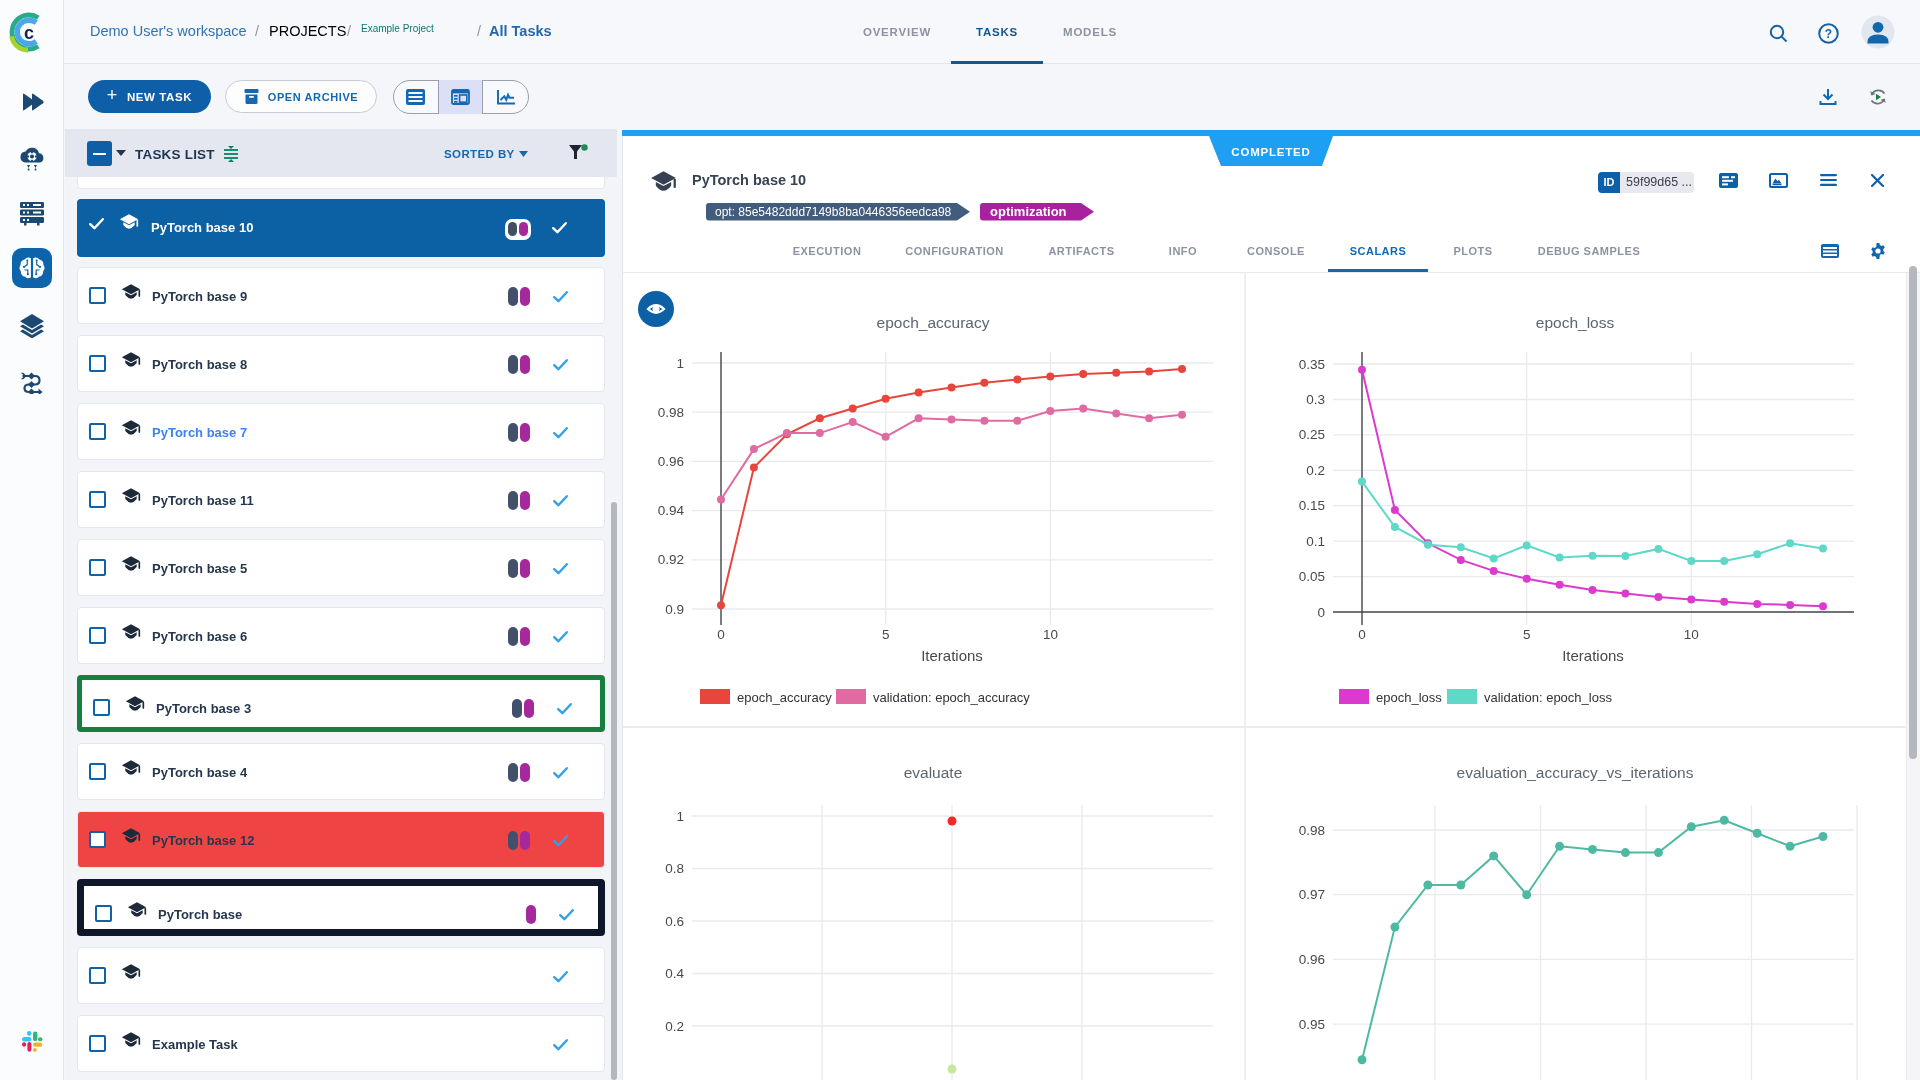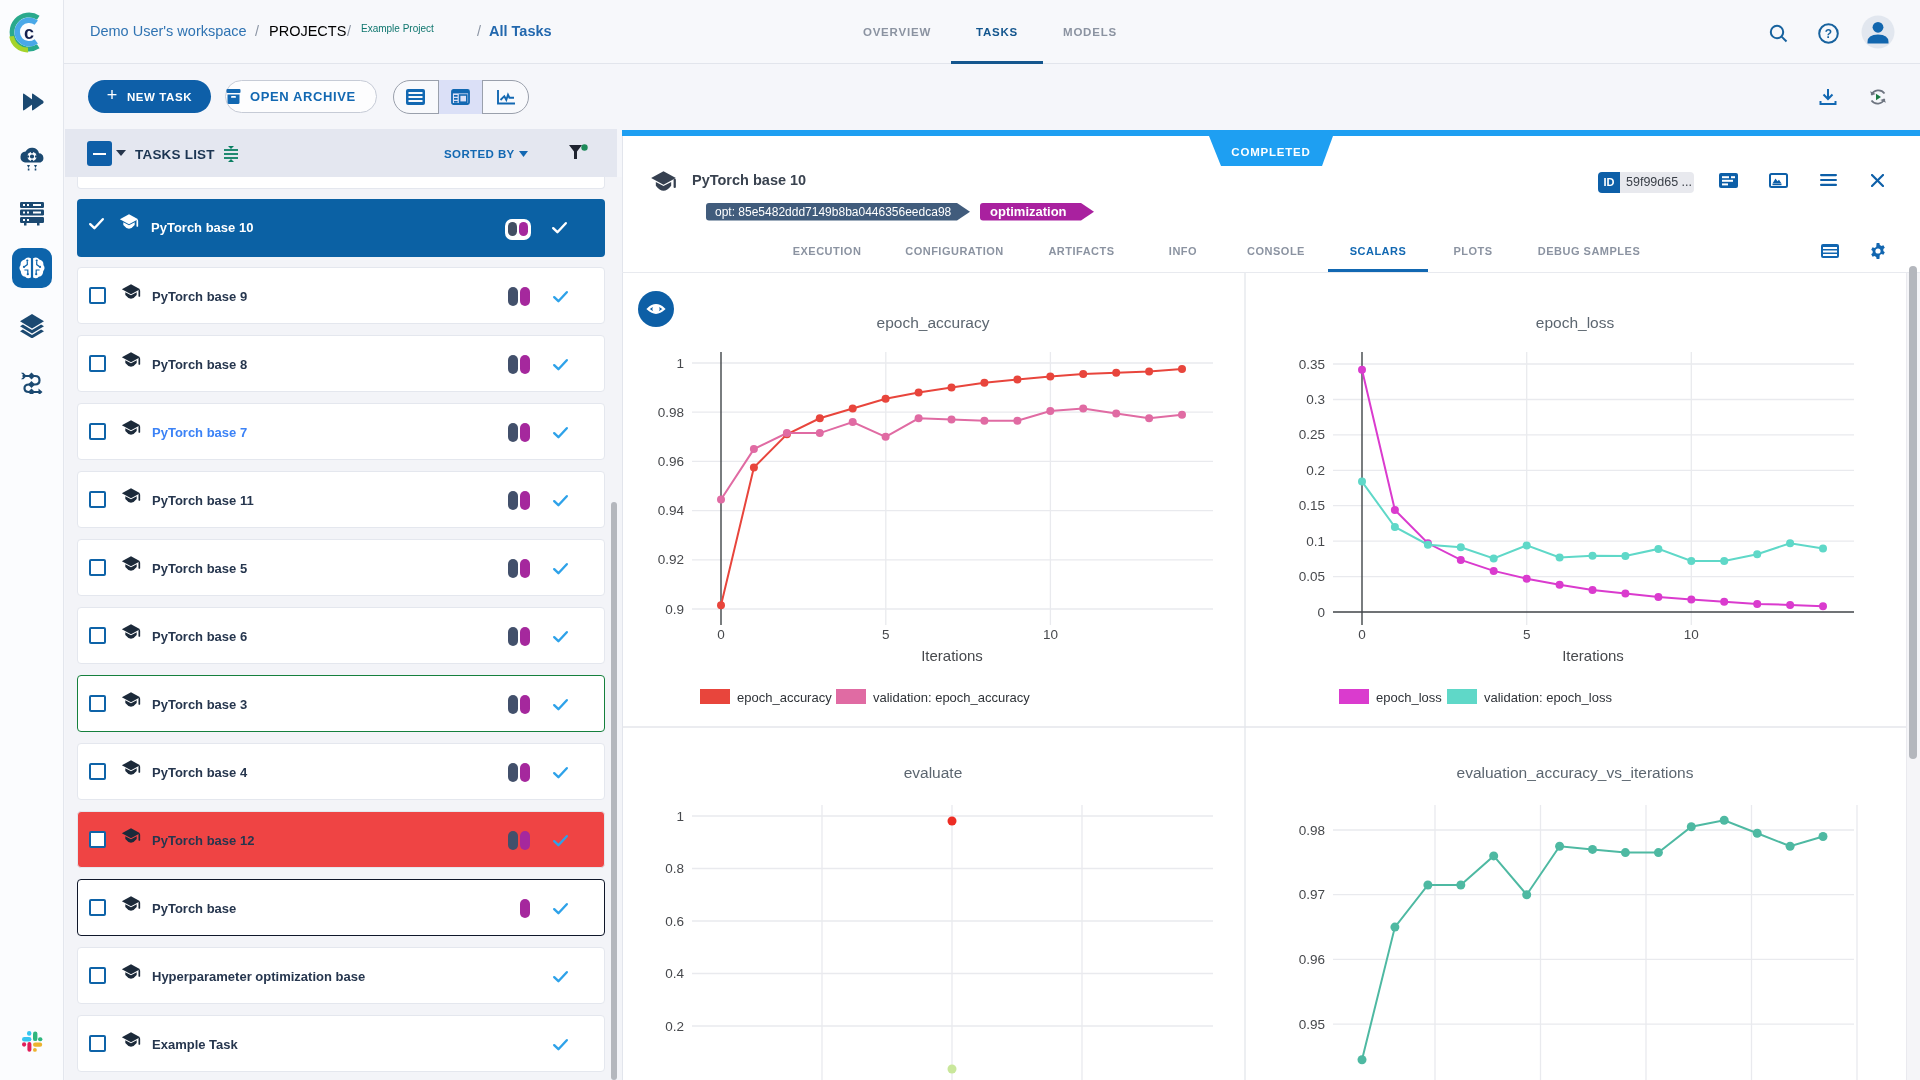--- a/index.html
+++ b/index.html
@@ -125,21 +125,21 @@
 <svg style="position:absolute;left:1818px;top:23px" width="21" height="21" viewBox="0 0 21 21">
 <circle cx="10.5" cy="10.5" r="9.3" fill="none" stroke="#17629e" stroke-width="2"></circle>
 <text x="10.5" y="15" text-anchor="middle" font-size="12" font-weight="bold" fill="#17629e" font-family="Liberation Sans, sans-serif">?</text>
   </svg>
 <svg style="position:absolute;left:1861px;top:15px" width="34" height="34" viewBox="0 0 34 34">
 <circle cx="17" cy="17" r="16.5" fill="#e2e7ef"></circle>
 <circle cx="17" cy="12.3" r="5.4" fill="#1266ae"></circle>
 <path d="M6.5 27 Q6.5 19.5 17 19.5 Q27.5 19.5 27.5 27 L27.5 28.5 L6.5 28.5 Z" fill="#1266ae"></path>
   </svg>
 <div style="position:absolute;left:88px;top:80px;width:123px;height:33px;border-radius:17px;background:#0e5fa8;color:#fff;display:flex;align-items:center;justify-content:center;font-size:11.5px;font-weight:bold;letter-spacing:0.6px"><span style="font-size:18px;font-weight:400;margin-right:9px;margin-top:-2px">+</span>NEW TASK</div>
-<div style="position:absolute;left:225px;top:80px;width:152px;height:33px;border-radius:17px;border:1px solid #c6cbd6;background:#fdfdfe;box-sizing:border-box;display:flex;align-items:center;justify-content:flex-start;font-size:13px;font-weight:bold;letter-spacing:0.6px;color:#1268b2">
+<div style="position:absolute;left:225px;top:80px;width:152px;height:33px;border-radius:17px;border:1px solid #c6cbd6;background:#fdfdfe;box-sizing:border-box;display:flex;align-items:center;justify-content:center;font-size:11px;font-weight:bold;letter-spacing:0.6px;color:#1268b2">
 <svg width="15" height="15" viewBox="0 0 15 15" style="margin-right:9px">
       <g fill="#1268b2">
         <rect x="0.5" y="0" width="14" height="4" rx="1"></rect>
         <path d="M1.5 5.5 h12 v8 a1.5 1.5 0 0 1 -1.5 1.5 h-9 a1.5 1.5 0 0 1 -1.5 -1.5 Z"></path>
         <rect x="5" y="7" width="5" height="1.8" rx="0.9" fill="#fff"></rect>
       </g>
     </svg>OPEN ARCHIVE</div>
 <div style="position:absolute;left:393px;top:80px;width:136px;height:34px;border-radius:17px;border:1px solid #9aa0ac;background:#f8f9fc;box-sizing:border-box;overflow:hidden"></div>
 <div style="position:absolute;left:438px;top:80px;width:45px;height:34px;background:#dbe0f7;border-left:1px solid #9aa0ac;border-right:1px solid #9aa0ac;box-sizing:border-box"></div>
 <svg style="position:absolute;left:406px;top:89px" width="19" height="16" viewBox="0 0 19 16">
@@ -315,21 +315,21 @@
         <rect x="16.6" y="5.2" width="1.6" height="6.6" rx="0.8"></rect>
       </g>
     </svg>
     <div style="position:absolute;left:74px;top:0;height:57px;line-height:57px;font-size:13px;font-weight:700;color:#26364e">PyTorch base 6</div>
     <div style="position:absolute;left:430px;top:19px;width:10px;height:19px;background:#42506b;border-radius:5px"></div>
     <div style="position:absolute;left:442px;top:19px;width:10px;height:19px;background:#a5289d;border-radius:5px"></div>
     <svg style="position:absolute;left:474px;top:20px" width="17" height="17" viewBox="0 0 17 17">
       <polyline points="2.2,9.2 6.4,13.2 14.8,4.2" fill="none" stroke="#2ea2e9" stroke-width="2.4" stroke-linecap="round" stroke-linejoin="round"></polyline>
     </svg>
   </div>
-<div style="position:absolute;left:77px;top:674.5px;width:528px;height:57px;background:#fff;border:1px solid #15803d;border-radius:4px;box-sizing:border-box">
+<div style="position:absolute;left:77px;top:674.5px;width:528px;height:57px;background:#fff;border:5px solid #15803d;border-radius:4px;box-sizing:border-box">
     <div style="position:absolute;left:11px;top:19px;width:13px;height:13px;border:2.2px solid #0e63a8;border-radius:2px;background:#fff"></div>
     <svg style="position:absolute;left:43px;top:16px" width="20" height="15" viewBox="0 0 19 13.6">
       <g transform="translate(0,0) scale(1.0)" fill="#1c2a3a">
         <path d="M9.5 0 L18.2 4.7 L9.5 9.4 L0.8 4.7 Z M4.1 7.5 L9.5 10.4 L14.9 7.5 L14.9 10.1 Q12.2 13.6 9.5 13.6 Q6.8 13.6 4.1 10.1 Z"></path>
         <rect x="16.6" y="5.2" width="1.6" height="6.6" rx="0.8"></rect>
       </g>
     </svg>
     <div style="position:absolute;left:74px;top:0;height:57px;line-height:57px;font-size:13px;font-weight:700;color:#26364e">PyTorch base 3</div>
     <div style="position:absolute;left:430px;top:19px;width:10px;height:19px;background:#42506b;border-radius:5px"></div>
     <div style="position:absolute;left:442px;top:19px;width:10px;height:19px;background:#a5289d;border-radius:5px"></div>
@@ -360,21 +360,21 @@
         <rect x="16.6" y="5.2" width="1.6" height="6.6" rx="0.8"></rect>
       </g>
     </svg>
     <div style="position:absolute;left:74px;top:0;height:57px;line-height:57px;font-size:13px;font-weight:700;color:#26364e">PyTorch base 12</div>
     <div style="position:absolute;left:430px;top:19px;width:10px;height:19px;background:#42506b;border-radius:5px"></div>
     <div style="position:absolute;left:442px;top:19px;width:10px;height:19px;background:#a5289d;border-radius:5px"></div>
     <svg style="position:absolute;left:474px;top:20px" width="17" height="17" viewBox="0 0 17 17">
       <polyline points="2.2,9.2 6.4,13.2 14.8,4.2" fill="none" stroke="#2ea2e9" stroke-width="2.4" stroke-linecap="round" stroke-linejoin="round"></polyline>
     </svg>
   </div>
-<div style="position:absolute;left:77px;top:878.5px;width:528px;height:57px;background:#fff;border:1px solid #0f172a;border-radius:4px;box-sizing:border-box">
+<div style="position:absolute;left:77px;top:878.5px;width:528px;height:57px;background:#fff;border:7px solid #0f172a;border-radius:4px;box-sizing:border-box">
     <div style="position:absolute;left:11px;top:19px;width:13px;height:13px;border:2.2px solid #0e63a8;border-radius:2px;background:#fff"></div>
     <svg style="position:absolute;left:43px;top:16px" width="20" height="15" viewBox="0 0 19 13.6">
       <g transform="translate(0,0) scale(1.0)" fill="#1c2a3a">
         <path d="M9.5 0 L18.2 4.7 L9.5 9.4 L0.8 4.7 Z M4.1 7.5 L9.5 10.4 L14.9 7.5 L14.9 10.1 Q12.2 13.6 9.5 13.6 Q6.8 13.6 4.1 10.1 Z"></path>
         <rect x="16.6" y="5.2" width="1.6" height="6.6" rx="0.8"></rect>
       </g>
     </svg>
     <div style="position:absolute;left:74px;top:0;height:57px;line-height:57px;font-size:13px;font-weight:700;color:#26364e">PyTorch base</div>
     <div style="position:absolute;left:442px;top:19px;width:10px;height:19px;background:#a5289d;border-radius:5px"></div>
     <svg style="position:absolute;left:474px;top:20px" width="17" height="17" viewBox="0 0 17 17">
@@ -382,21 +382,20 @@
     </svg>
   </div>
 <div style="position:absolute;left:77px;top:946.5px;width:528px;height:57px;background:#fff;border:1px solid #e4e7ee;border-radius:4px;box-sizing:border-box">
     <div style="position:absolute;left:11px;top:19px;width:13px;height:13px;border:2.2px solid #0e63a8;border-radius:2px;background:#fff"></div>
     <svg style="position:absolute;left:43px;top:16px" width="20" height="15" viewBox="0 0 19 13.6">
       <g transform="translate(0,0) scale(1.0)" fill="#1c2a3a">
         <path d="M9.5 0 L18.2 4.7 L9.5 9.4 L0.8 4.7 Z M4.1 7.5 L9.5 10.4 L14.9 7.5 L14.9 10.1 Q12.2 13.6 9.5 13.6 Q6.8 13.6 4.1 10.1 Z"></path>
         <rect x="16.6" y="5.2" width="1.6" height="6.6" rx="0.8"></rect>
       </g>
     </svg>
-    <div style="position:absolute;left:74px;top:0;height:57px;line-height:57px;font-size:13px;font-weight:700;color:#26364e">Hyperparameter optimization base</div>
     <svg style="position:absolute;left:474px;top:20px" width="17" height="17" viewBox="0 0 17 17">
       <polyline points="2.2,9.2 6.4,13.2 14.8,4.2" fill="none" stroke="#2ea2e9" stroke-width="2.4" stroke-linecap="round" stroke-linejoin="round"></polyline>
     </svg>
   </div>
 <div style="position:absolute;left:77px;top:1014.5px;width:528px;height:57px;background:#fff;border:1px solid #e4e7ee;border-radius:4px;box-sizing:border-box">
     <div style="position:absolute;left:11px;top:19px;width:13px;height:13px;border:2.2px solid #0e63a8;border-radius:2px;background:#fff"></div>
     <svg style="position:absolute;left:43px;top:16px" width="20" height="15" viewBox="0 0 19 13.6">
       <g transform="translate(0,0) scale(1.0)" fill="#1c2a3a">
         <path d="M9.5 0 L18.2 4.7 L9.5 9.4 L0.8 4.7 Z M4.1 7.5 L9.5 10.4 L14.9 7.5 L14.9 10.1 Q12.2 13.6 9.5 13.6 Q6.8 13.6 4.1 10.1 Z"></path>
         <rect x="16.6" y="5.2" width="1.6" height="6.6" rx="0.8"></rect>

